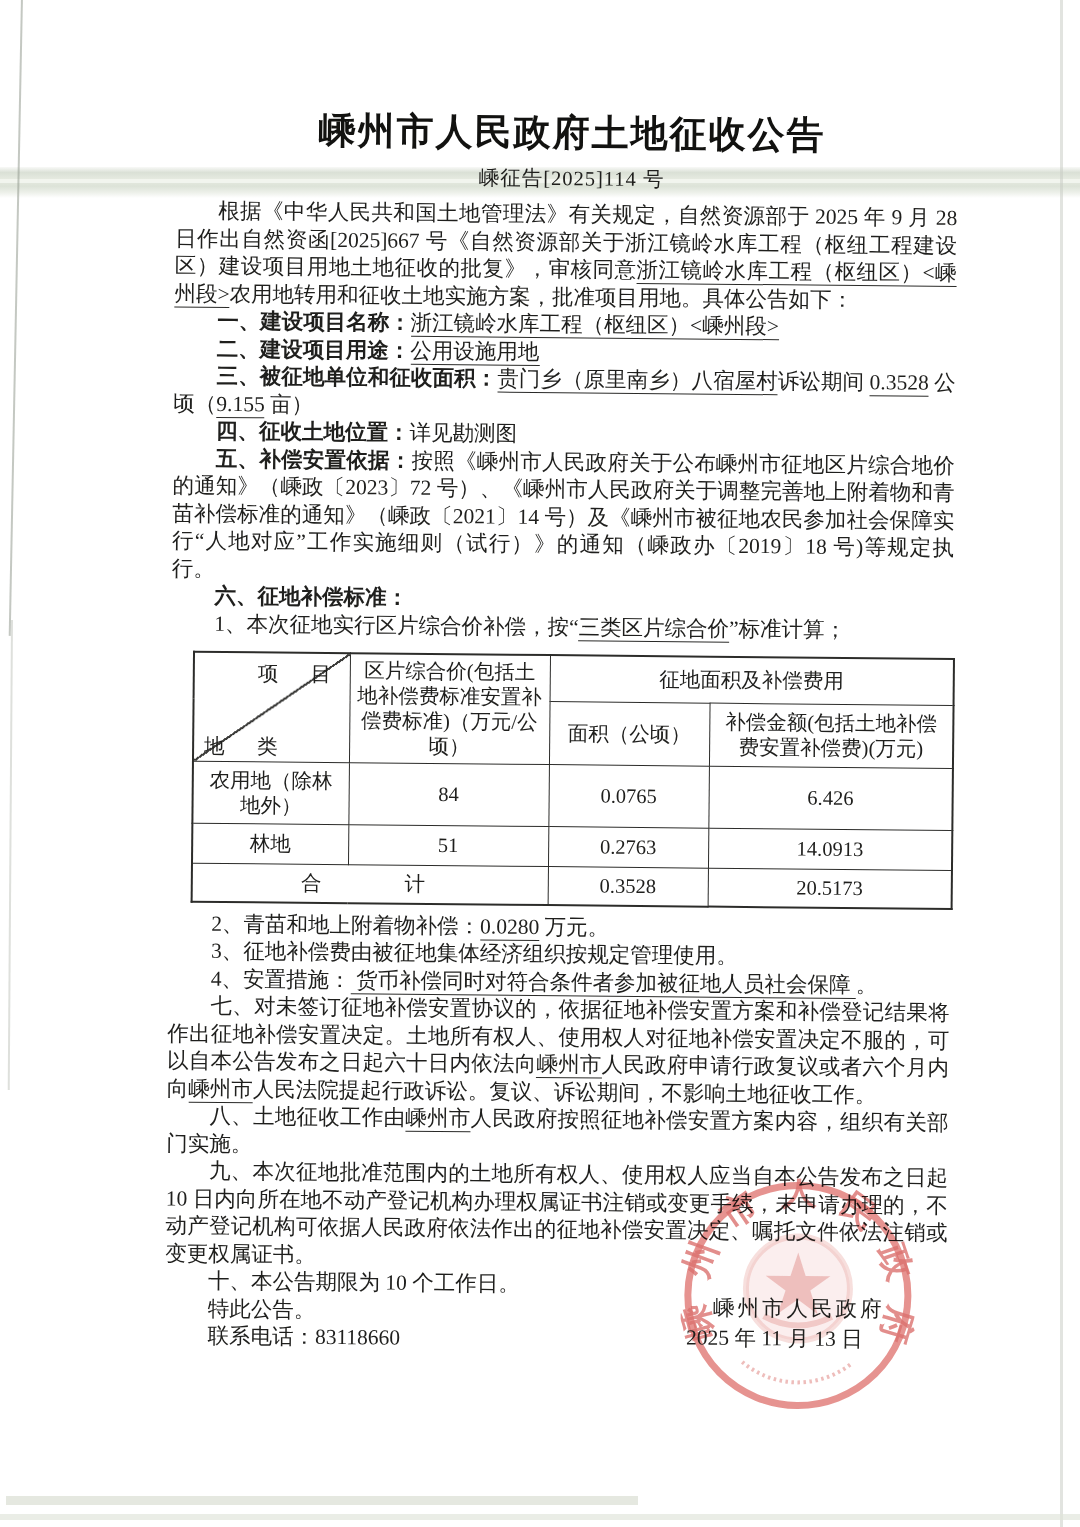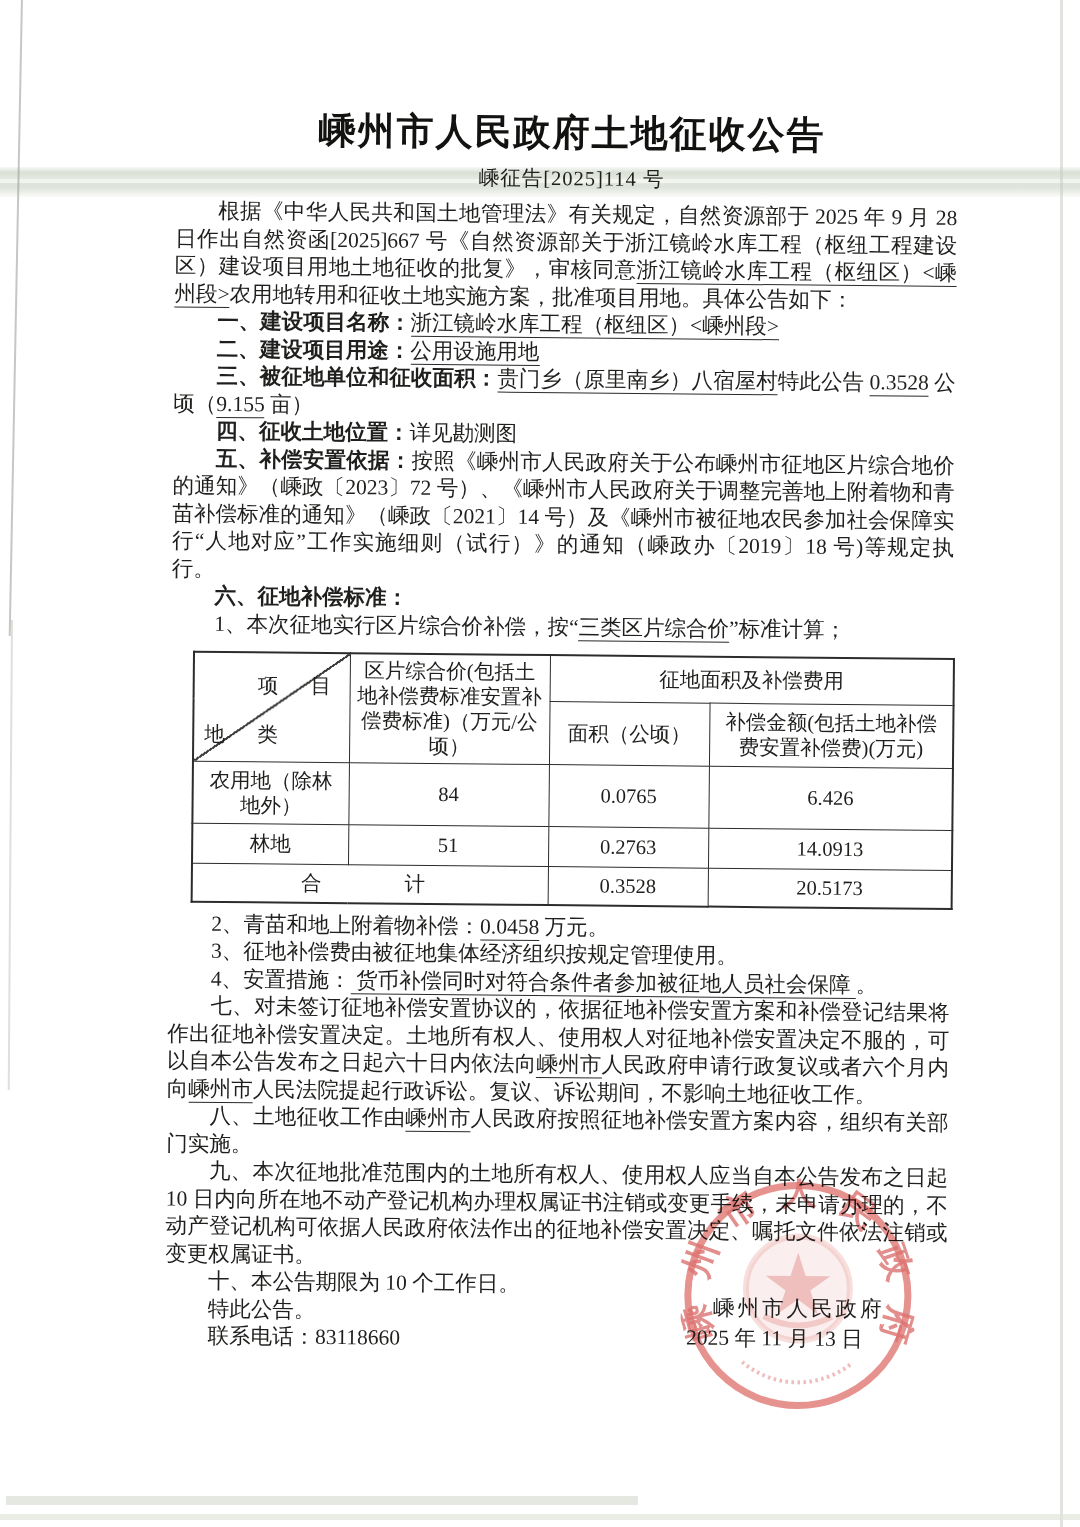--- a/index.html
+++ b/index.html
@@ -82,22 +82,22 @@
     padding:2px 6px;
   }
   table.comp{border:2.5px solid #2c2c2a;}
   .col1{width:156px}.col2{width:200px}.col3{width:160px}.col4{width:244px}
   td.corner{
     position:relative;height:104px;padding:0;
     background:
       linear-gradient(to bottom right,
         transparent 49.4%, #3a3a38 49.4%, #3a3a38 50.6%, transparent 50.6%);
   }
-  .corner-top{position:absolute;top:20px;right:12px;letter-spacing:6px;}
-  .corner-bottom{position:absolute;bottom:14px;left:10px;letter-spacing:6px;}
+  .corner-top{position:absolute;top:8px;right:12px;letter-spacing:6px;}
+  .corner-bottom{position:absolute;bottom:2px;left:10px;letter-spacing:6px;}
   tr.h1{height:46px;}
   tr.h2{height:62px;}
   tr.r1{height:62px;}
   tr.r2{height:40px;}
   tr.r3{height:38px;}
   td.total-label{letter-spacing:14px;}
   
   .sig{
     position:absolute;text-align:center;
     font-size:21.5px;line-height:27px;z-index:3;
@@ -124,21 +124,21 @@
 
     <h1 class="title">嵊州市人民政府土地征收公告</h1>
     <div class="docnum">嵊征告[2025]114 号</div>
 
     <p class="para"><span>根据《中华人民共和国土地管理法》有关规定，自然资源部于 2025 年 9 月 28 日作出自然资函[2025]667 号《自然资源部关于浙江镜岭水库工程（枢纽工程建设区）建设项目用地土地征收的批复》，审核同意</span><span class="u">浙江镜岭水库工程（枢纽区）&lt;嵊州段&gt;</span><span>农用地转用和征收土地实施方案，批准项目用地。具体公告如下：</span></p>
 
     <p class="para"><span class="lbl">一、建设项目名称：</span><span class="u">浙江镜岭水库工程（枢纽区）&lt;嵊州段&gt;</span></p>
 
     <p class="para"><span class="lbl">二、建设项目用途：</span><span class="u">公用设施用地</span></p>
 
-    <p class="para"><span class="lbl">三、被征地单位和征收面积：</span><span class="u">贵门乡（原里南乡）八宿屋村</span><span>特此公告 </span><span class="u">0.3528</span><span> 公顷（</span><span class="u">9.155</span><span> 亩）</span></p>
+    <p class="para"><span class="lbl">三、被征地单位和征收面积：</span><span class="u">贵门乡（原里南乡）八宿屋村</span><span>诉讼期间 </span><span class="u">0.3528</span><span> 公顷（</span><span class="u">9.155</span><span> 亩）</span></p>
 
     <p class="para"><span class="lbl">四、征收土地位置：</span><span>详见勘测图</span></p>
 
     <p class="para"><span class="lbl">五、补偿安置依据：</span><span>按照《嵊州市人民政府关于公布嵊州市征地区片综合地价的通知》（嵊政〔2023〕72 号）、《嵊州市人民政府关于调整完善地上附着物和青苗补偿标准的通知》（嵊政〔2021〕14 号）及《嵊州市被征地农民参加社会保障实行“人地对应”工作实施细则（试行）》的通知（嵊政办〔2019〕18 号)等规定执行。</span></p>
 
     <p class="para"><span class="lbl">六、征地补偿标准：</span></p>
 
     <p class="para"><span>1、本次征地实行区片综合价补偿，按“</span><span class="u">三类区片综合价</span><span>”标准计算；</span></p>
 
     <table class="comp">
@@ -174,21 +174,21 @@
         <td>14.0913</td>
       </tr>
       <tr class="r3">
         <td colspan="2" class="total-label">合　　计</td>
         <td>0.3528</td>
         <td>20.5173</td>
       </tr>
     </tbody>
       </table>
 
-    <p class="para"><span>2、青苗和地上附着物补偿：</span><span class="u">0.0458</span><span> 万元。</span></p>
+    <p class="para"><span>2、青苗和地上附着物补偿：</span><span class="u">0.0280</span><span> 万元。</span></p>
 
     <p class="para">3、征地补偿费由被征地集体经济组织按规定管理使用。</p>
 
     <p class="para"><span>4、安置措施：</span><span class="u"> 货币补偿同时对符合条件者参加被征地人员社会保障 </span><span>。</span></p>
 
     <p class="para"><span>七、对未签订征地补偿安置协议的，依据征地补偿安置方案和补偿登记结果将作出征地补偿安置决定。土地所有权人、使用权人对征地补偿安置决定不服的，可以自本公告发布之日起六十日内依法向</span><span class="u">嵊州市</span><span>人民政府申请行政复议或者六个月内向</span><span class="u">嵊州市</span><span>人民法院提起行政诉讼。复议、诉讼期间，不影响土地征收工作。</span></p>
 
     <p class="para"><span>八、土地征收工作由</span><span class="u">嵊州市</span><span>人民政府按照征地补偿安置方案内容，组织有关部门实施。</span></p>
 
     <p class="para">九、本次征地批准范围内的土地所有权人、使用权人应当自本公告发布之日起 10 日内向所在地不动产登记机构办理权属证书注销或变更手续，未申请办理的，不动产登记机构可依据人民政府依法作出的征地补偿安置决定、嘱托文件依法注销或变更权属证书。</p>

